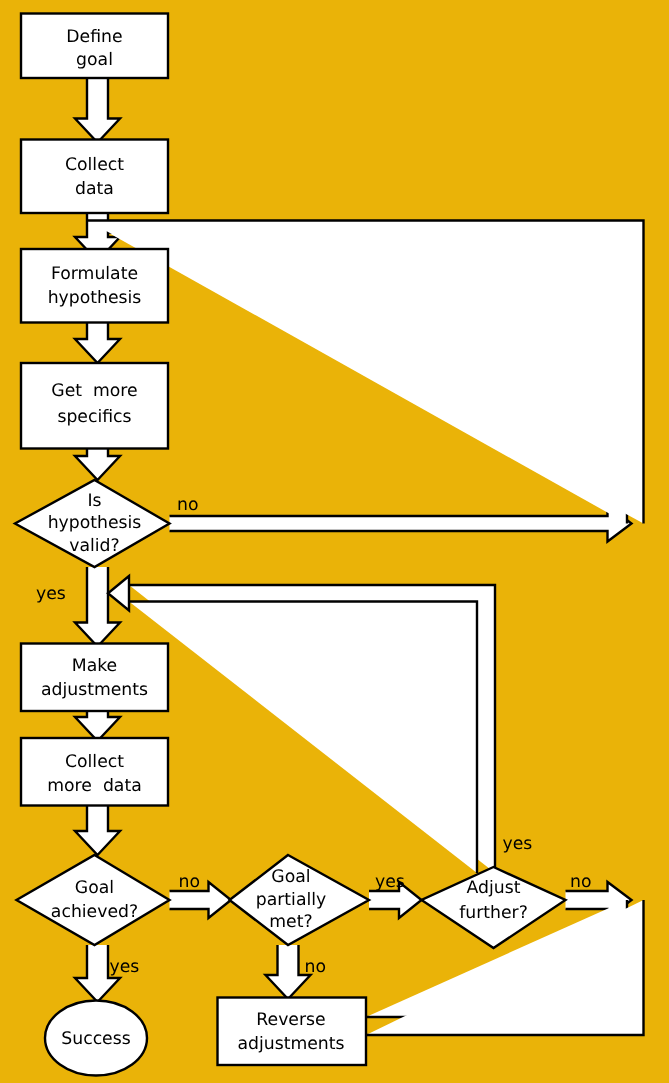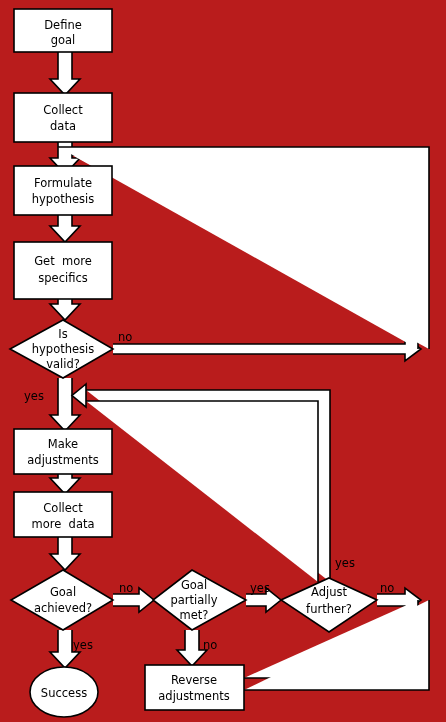--- a/index.html
+++ b/index.html
@@ -4,21 +4,21 @@
 <style>
   html, body {
     margin: 0;
     padding: 0;
     background: #ffffff;
   }
   #chart-root {
     position: relative;
     width: 446px;
     height: 722px;
-    background: #b91c1c;
+    background: #eab308;
     font-family: "DejaVu Sans", sans-serif;
     overflow: hidden;
   }
   svg#flow {
     display: block;
     width: 446px;
     height: 722px;
   }
   .shape {
     fill: #ffffff;

